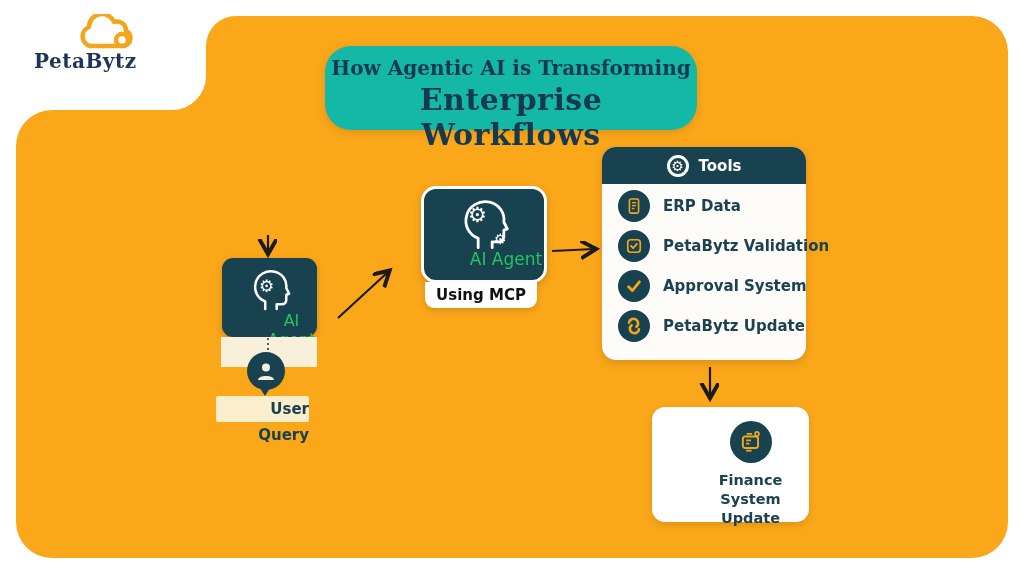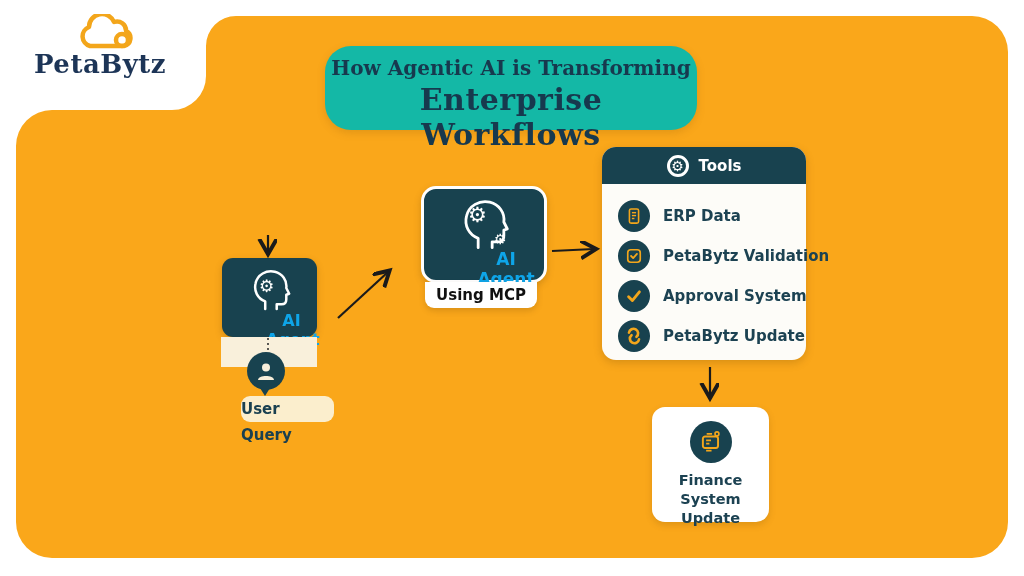--- a/index.html
+++ b/index.html
@@ -1,49 +1,49 @@
 <!DOCTYPE html>
 <html><head>
 <meta charset="utf-8">
 <style>
   html,body{margin:0;padding:0;background:#ffffff;}
   #canvas{position:relative;width:1024px;height:576px;background:#ffffff;overflow:hidden;
           font-family:"DejaVu Sans","Liberation Sans",sans-serif;}
   .abs{position:absolute;}
   
   .logo-text{font-family:"DejaVu Serif","Liberation Serif",serif;font-weight:bold;
-             font-size:26px;color:#1D3557;letter-spacing:.5px;}
+             font-size:20px;color:#1D3557;letter-spacing:.5px;}
   
   .banner{left:325px;top:46px;width:372px;height:84px;background:#14b8a6;border-radius:26px;
           box-shadow:0 3px 8px rgba(120,70,0,.18);text-align:center;color:#17394E;}
   .banner .l1{font-family:"DejaVu Serif","Liberation Serif",serif;font-weight:bold;
               font-size:20px;margin-top:10px;}
   .banner .l2{font-family:"DejaVu Serif","Liberation Serif",serif;font-weight:bold;
               font-size:30px;margin-top:2px;letter-spacing:.5px;}
   
   .card{background:#ffffff;border-radius:14px;box-shadow:0 3px 7px rgba(100,60,0,.18);}
   .teal{background:#18424F;}
   .agent-box{border-radius:11px;color:#fff;text-align:center;box-shadow:0 3px 7px rgba(100,60,0,.25);}
-  .agent-label{font-weight:bold;font-size:16px;color:#0ea5e9;margin-left:44px;}
+  .agent-label{font-weight:normal;font-size:16px;color:#22c55e;margin-left:44px;}
   .cream{background:#F9F0DB;}
-  .pill{background:#FBEECD;border-radius:9px;text-align:left;font-weight:bold;
-        font-size:15px;color:#1A4050;line-height:26px;margin-left:25px;}
+  .pill{background:#FBEECD;border-radius:2px;text-align:right;font-weight:bold;
+        font-size:15px;color:#1A4050;line-height:26px;}
   
   .tools-panel{left:602px;top:147px;width:204px;height:213px;background:#FDFCF8;border-radius:14px;
                box-shadow:0 3px 8px rgba(100,60,0,.22);}
   .tools-header{height:37px;background:#18424F;border-radius:14px 14px 0 0;display:flex;
                 align-items:center;justify-content:center;gap:10px;}
   .tools-title{color:#fff;font-weight:bold;font-size:15px;}
-  .tools-body{padding:14px 0 0 16px;display:flex;flex-direction:column;gap:5px;}
+  .tools-body{padding:4px 0 0 16px;display:flex;flex-direction:column;gap:5px;}
   .tool-row{display:flex;align-items:center;gap:13px;height:35px;}
   .tool-ico{width:32px;height:32px;border-radius:50%;background:#18424F;display:flex;
             align-items:center;justify-content:center;flex:0 0 32px;}
   .tool-label{font-weight:bold;font-size:15px;color:#1C4252;white-space:nowrap;}
   
-  .finance-box{left:652px;top:407px;width:117px;height:115px;border-radius:13px;text-align:center;}
+  .finance-box{left:652px;top:407px;width:117px;height:115px;border-radius:13px;text-align:center;padding-left:40px;}
   .finance-text{font-weight:bold;font-size:14.5px;color:#1C4252;line-height:1.3;margin-top:8px;}
   
   .bubble-text{font-weight:bold;font-size:15px;color:#1B4352;line-height:1.3;}
   .gear-glyph{color:#fff;line-height:1;display:inline-block;}
   .ring{border:3px solid #fff;border-radius:50%;width:22px;height:22px;display:flex;
         align-items:center;justify-content:center;box-sizing:border-box;}
 </style>
 </head>
 <body>
 

